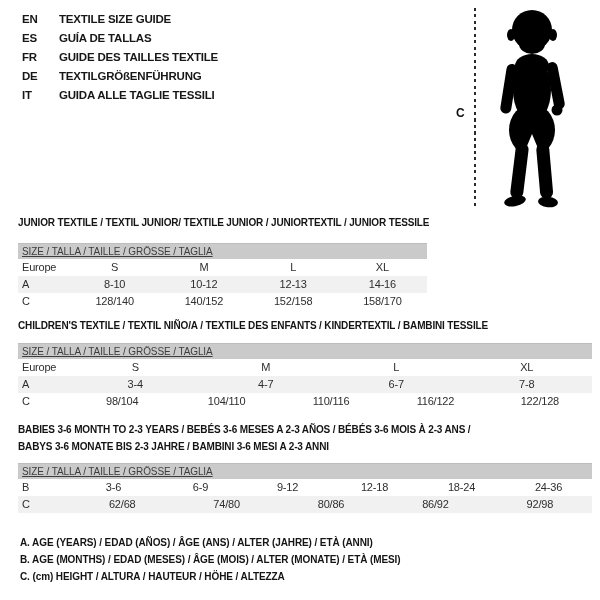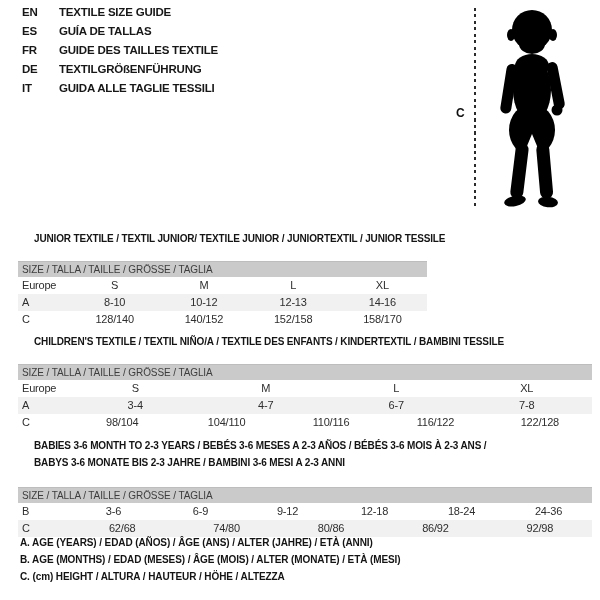--- a/index.html
+++ b/index.html
@@ -4,47 +4,47 @@
 <style>
   html,body{margin:0;padding:0;}
   body{
     width:600px;height:600px;background:#ffffff;
     font-family:"Liberation Sans","DejaVu Sans",sans-serif;
     color:#1c1c1c;position:relative;overflow:hidden;
   }
   .canvas{position:absolute;left:0;top:0;width:600px;height:600px;background:#fff;}
 
   
-  .lang-list{position:absolute;left:22px;top:3px;}
+  .lang-list{position:absolute;left:22px;top:10px;}
   .lang-row{display:flex;height:19px;line-height:19px;font-weight:bold;
             font-size:11.5px;letter-spacing:-0.2px;color:#171717;}
   .lang-code{width:37px;}
   .lang-title{white-space:nowrap;}
 
   
   .figure-line{position:absolute;left:474px;top:8px;width:2px;height:198px;
     background:repeating-linear-gradient(to bottom,#2b2b2b 0 3px,transparent 3px 6.5px);}
   .figure-label{position:absolute;left:456px;top:106px;font-weight:bold;font-size:12px;color:#111;}
   .figure-svg{position:absolute;left:486px;top:8px;width:92px;height:200px;}
 
   
   .sec{position:absolute;left:18px;}
   .sec0{top:216px;width:409px;}
   .sec1{top:319px;width:574px;}
   .sec2{top:421px;width:574px;}
-  .tbl-title{margin:16px;font-size:10px;font-weight:bold;letter-spacing:-0.15px;
+  .tbl-title{margin:0;font-size:10px;font-weight:bold;letter-spacing:-0.15px;
              color:#141414;white-space:nowrap;}
   .tbl-title .tline{display:block;line-height:13px;}
   .sec2 .tbl-title .tline{line-height:17px;}
   .tbl{margin-top:14px;}
   .sec1 .tbl{margin-top:11px;}
   .sec2 .tbl{margin-top:8px;}
   .tbl-header{height:16px;line-height:16px;background:var(--header-bg,#cacaca);
               color:#3d3d3d;font-size:10px;padding-left:4px;box-sizing:border-box;
-              border-top:1px solid #bdbdbd;letter-spacing:-0.1px;}
+              border-top:1px solid #bdbdbd;letter-spacing:-0.1px;text-decoration:underline;}
   .trow{display:flex;height:17px;line-height:17px;font-size:11px;color:#2e2e2e;
         letter-spacing:-0.2px;}
   .trow:nth-child(even){background:var(--alt-row,#f1f1f1);}
   .tlabel{width:52px;padding-left:4px;box-sizing:border-box;}
   .tcell{flex:1;text-align:center;}
 
   
   .notes{position:absolute;left:20px;top:534px;}
   .note{font-weight:bold;font-size:10px;letter-spacing:-0.1px;line-height:17px;
         color:#141414;white-space:nowrap;}

